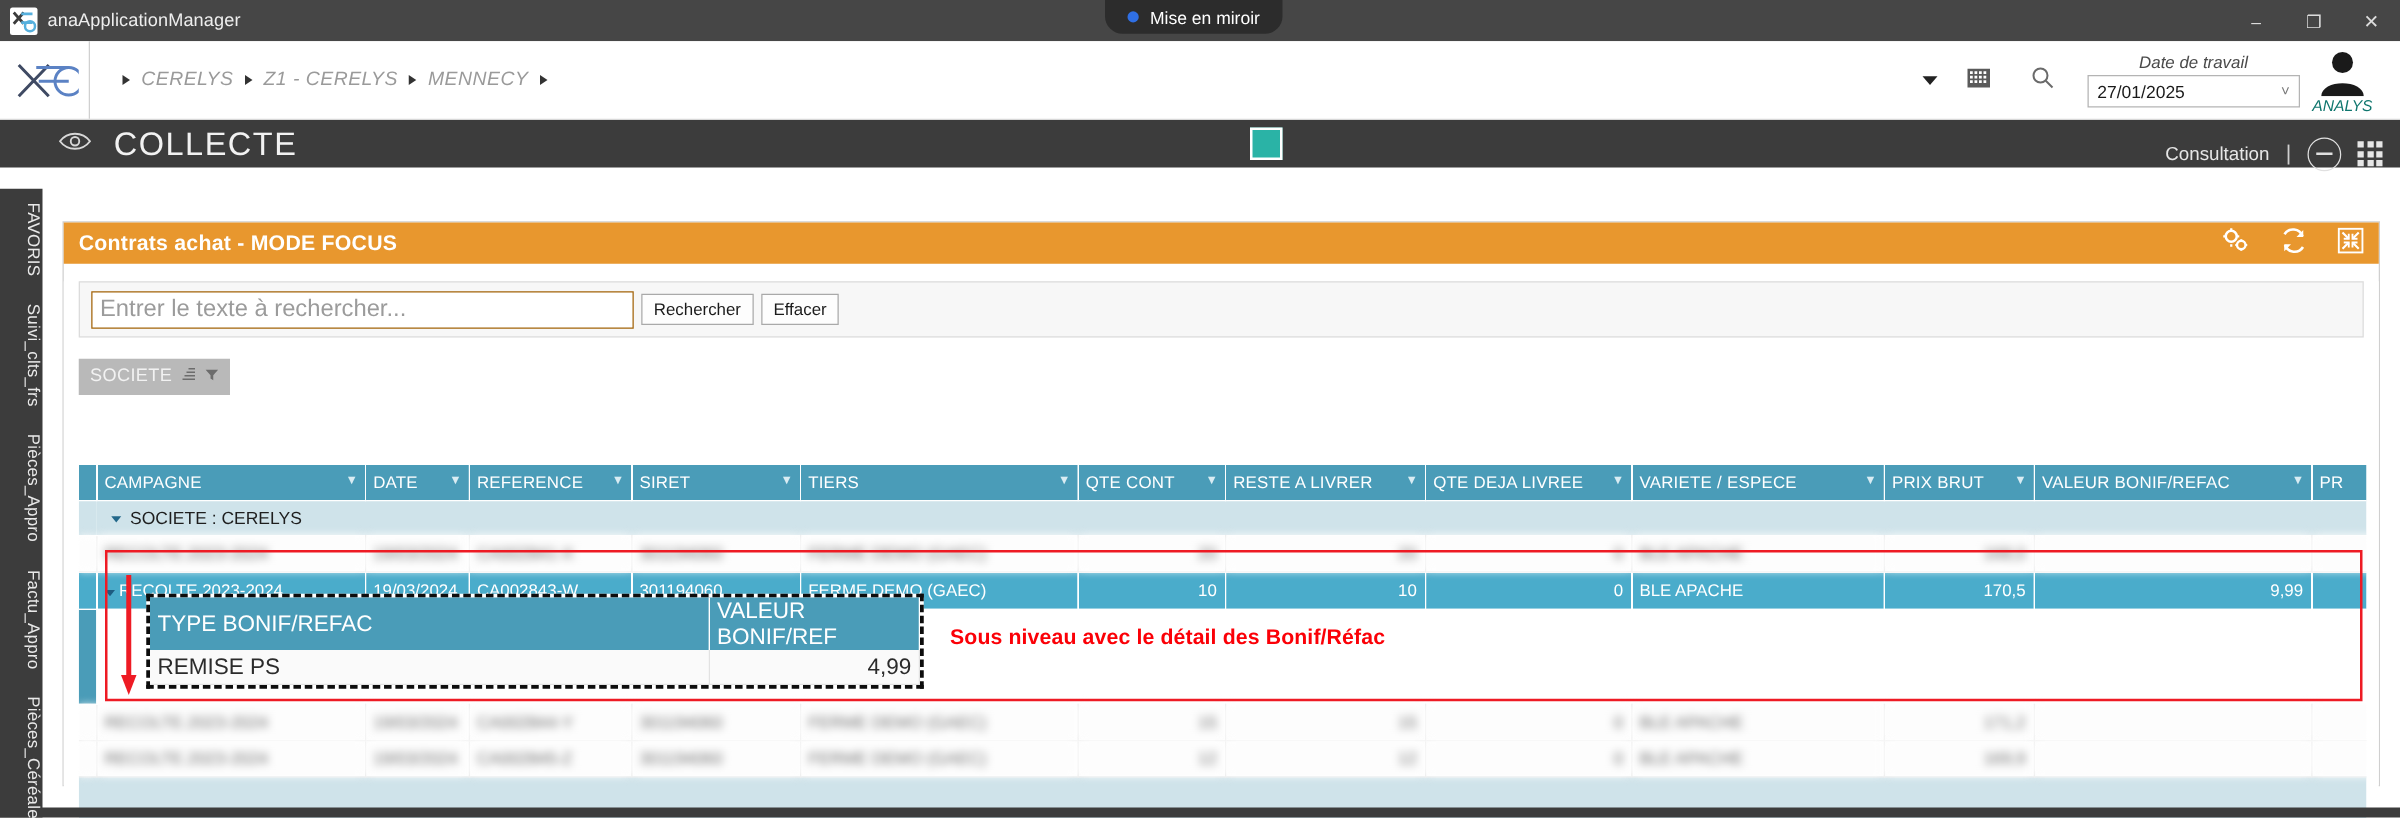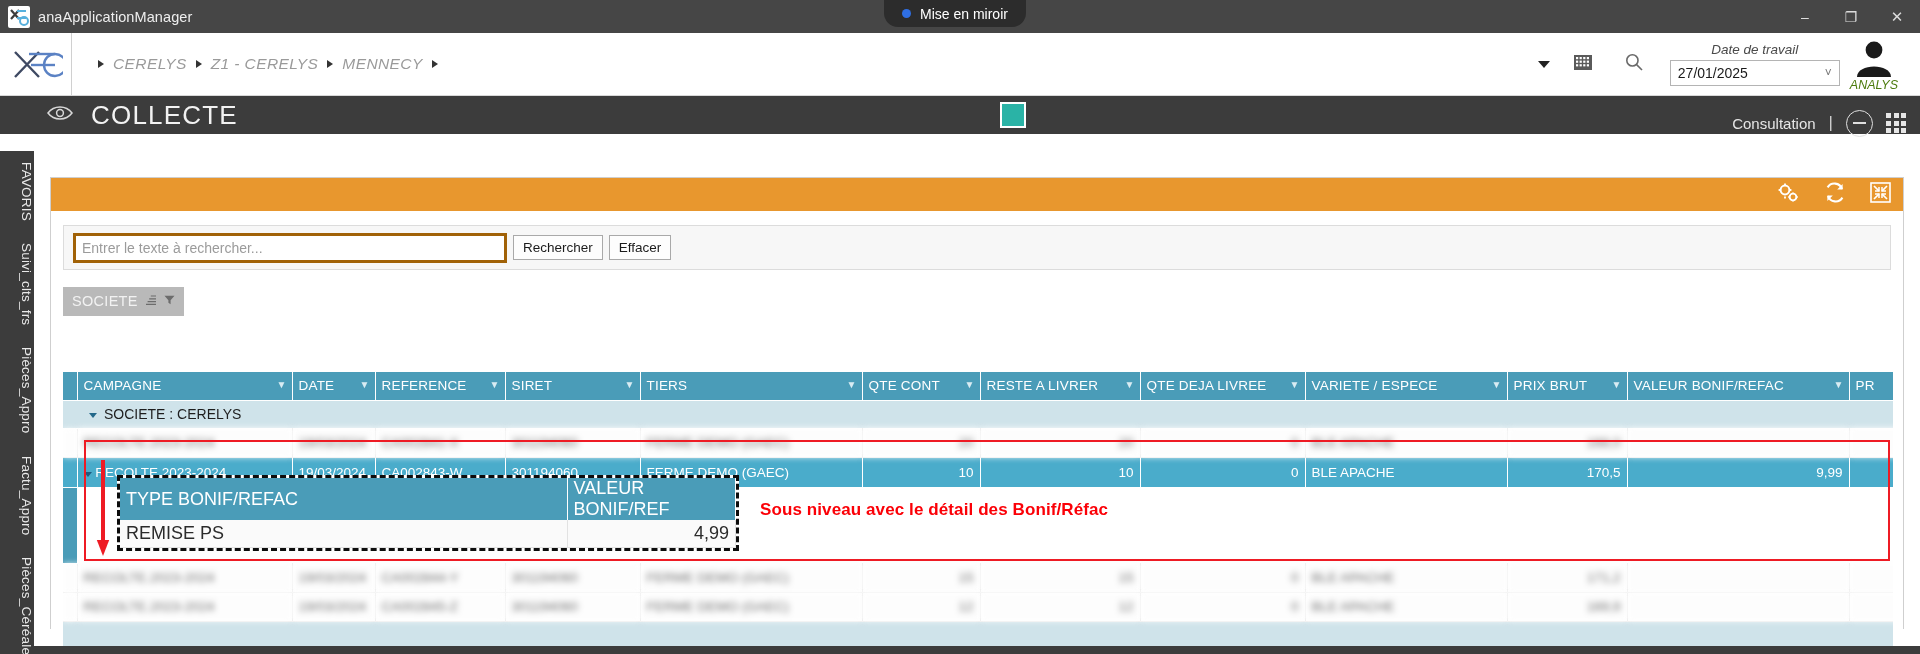--- a/index.html
+++ b/index.html
@@ -126,21 +126,21 @@
     padding: 0 7px;
     font-size: 14px; color: #1a1a1a;
     background: #fff;
   }
   .date-chev { color:#777; font-size: 12px; }
   .avatar-block {
     display: flex; flex-direction: column; align-items: center;
     margin-right: 4px;
   }
   .avatar-name {
-    font-style: italic; font-size: 12.5px; color: #4d7c0f;
+    font-style: italic; font-size: 12.5px; color: #0f766e;
     margin-top: 1px;
   }
 
   
   .collecte-bar {
     height: 38px;
     background: #3c3c3c;
     display: flex; align-items: center;
     position: relative;
     color: #fff;
@@ -231,23 +231,23 @@
     margin: 14px 12px 0 12px;
     height: 45px;
     border: 1px solid #dcdcdc;
     background: #f7f7f7;
     display: flex; align-items: center;
     padding: 0 9px;
     gap: 6px;
   }
   .search-input {
     width: 434px; height: 30px;
-    border: 3px solid #a16207;
+    border: 1px solid #a16207;
     background: #fff;
-    font-size: 14px;
+    font-size: 19px;
     color: #9b9b9b;
     padding: 0 6px;
     font-family: "Liberation Sans", sans-serif;
   }
   .search-input::placeholder { color:#9b9b9b; }
   .btn {
     height: 25px;
     border: 1px solid #a9a9a9;
     background: #fdfdfd;
     font-size: 13.5px;
@@ -563,20 +563,21 @@
   <div class="rail-tab">Suivi_clts_frs</div>
   <div class="rail-tab">Pièces_Appro</div>
   <div class="rail-tab">Factu_Appro</div>
   <div class="rail-tab">Pièces_Céréalec</div>
 </div>
 
 <div class="workarea">
   <div class="panel">
 
     <div class="panel-title">
+      <span class="panel-title-text">Contrats achat - MODE FOCUS</span>
       <div class="panel-title-icons">
         <span>
           <svg width="22" height="20" viewBox="0 0 22 20">
             <circle cx="7" cy="7" r="4.4" fill="none" stroke="#fff" stroke-width="2"></circle>
             <circle cx="15" cy="14" r="3.4" fill="none" stroke="#fff" stroke-width="1.9"></circle>
             <path d="M7 0.6 v2 M7 13.4 v2 M0.6 7 h2 M11.4 7 h2" stroke="#fff" stroke-width="1.8"></path>
             <path d="M15 9.4 v1.6 M15 17 v1.6 M10.2 14 h1.6 M18.2 14 h1.6" stroke="#fff" stroke-width="1.6"></path>
           </svg>
         </span>
         <span>

